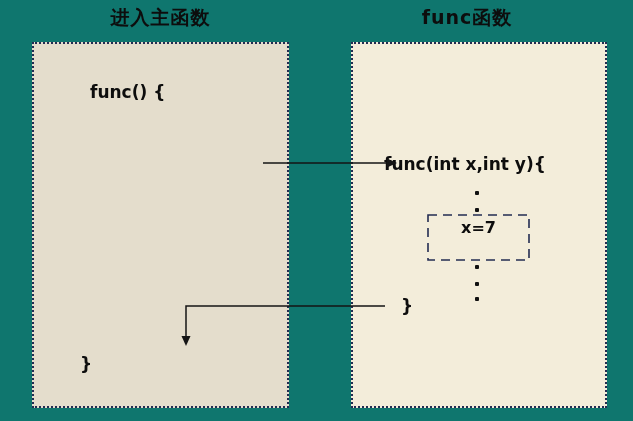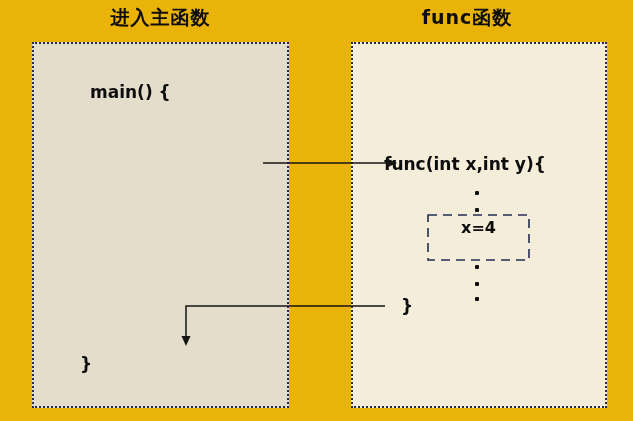--- a/index.html
+++ b/index.html
@@ -4,21 +4,21 @@
 <style>
   html, body {
     margin: 0;
     padding: 0;
     background: #ffffff;
   }
   .stage {
     position: relative;
     width: 633px;
     height: 421px;
-    background: #eab308;
+    background: #0f766e;
     font-family: "DejaVu Sans", "Liberation Sans", sans-serif;
     color: #111111;
     overflow: hidden;
   }
   .panel-title {
     position: absolute;
     top: 5px;
     text-align: center;
     font-size: 19px;
     font-weight: 700;
@@ -99,31 +99,31 @@
 
 <div class="stage">
 
   <div class="panel-title left">进入主函数</div>
 
   <div class="panel-title right">func函数</div>
 
   <div class="panel main-panel"></div>
   <div class="panel func-panel"></div>
 
-  <span class="code main-open">main() {</span>
+  <span class="code main-open">func() {</span>
 
 
   <span class="code main-close">}</span>
 
   <span class="code func-header">func(int x,int y){</span>
 
   <span class="code func-close">}</span>
 
   <div class="param-box">
-    <div class="param-line">x=4</div>
+    <div class="param-line">x=7</div>
   </div>
 
   <div class="dot d1"></div>
   <div class="dot d2"></div>
   <div class="dot d3"></div>
   <div class="dot d4"></div>
   <div class="dot d5"></div>
 
   <svg class="overlay" width="633" height="421" viewBox="0 0 633 421">
     <defs>

